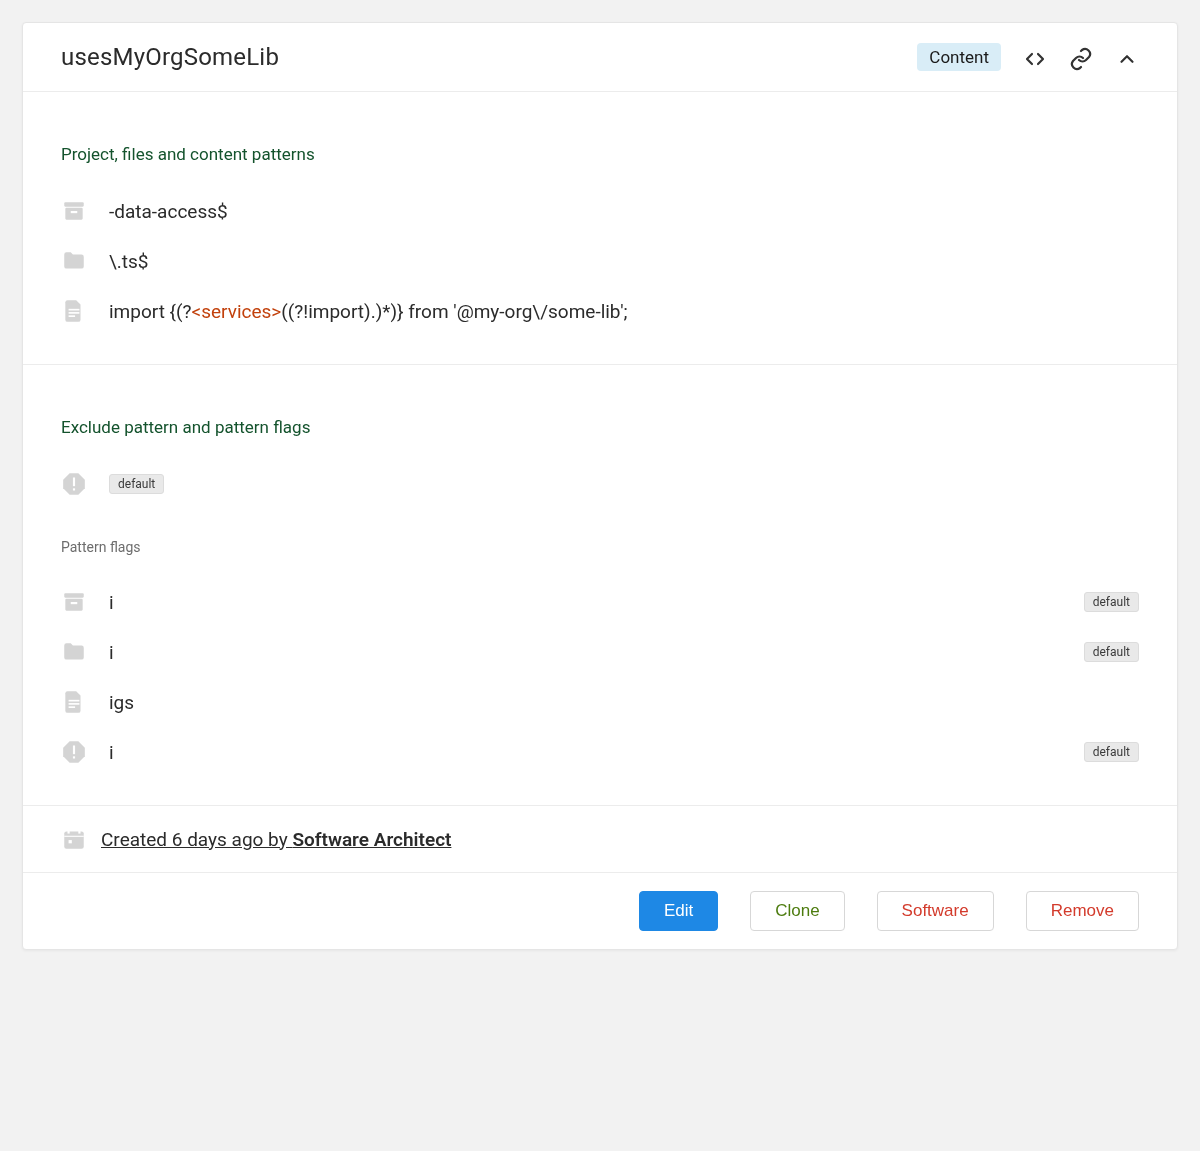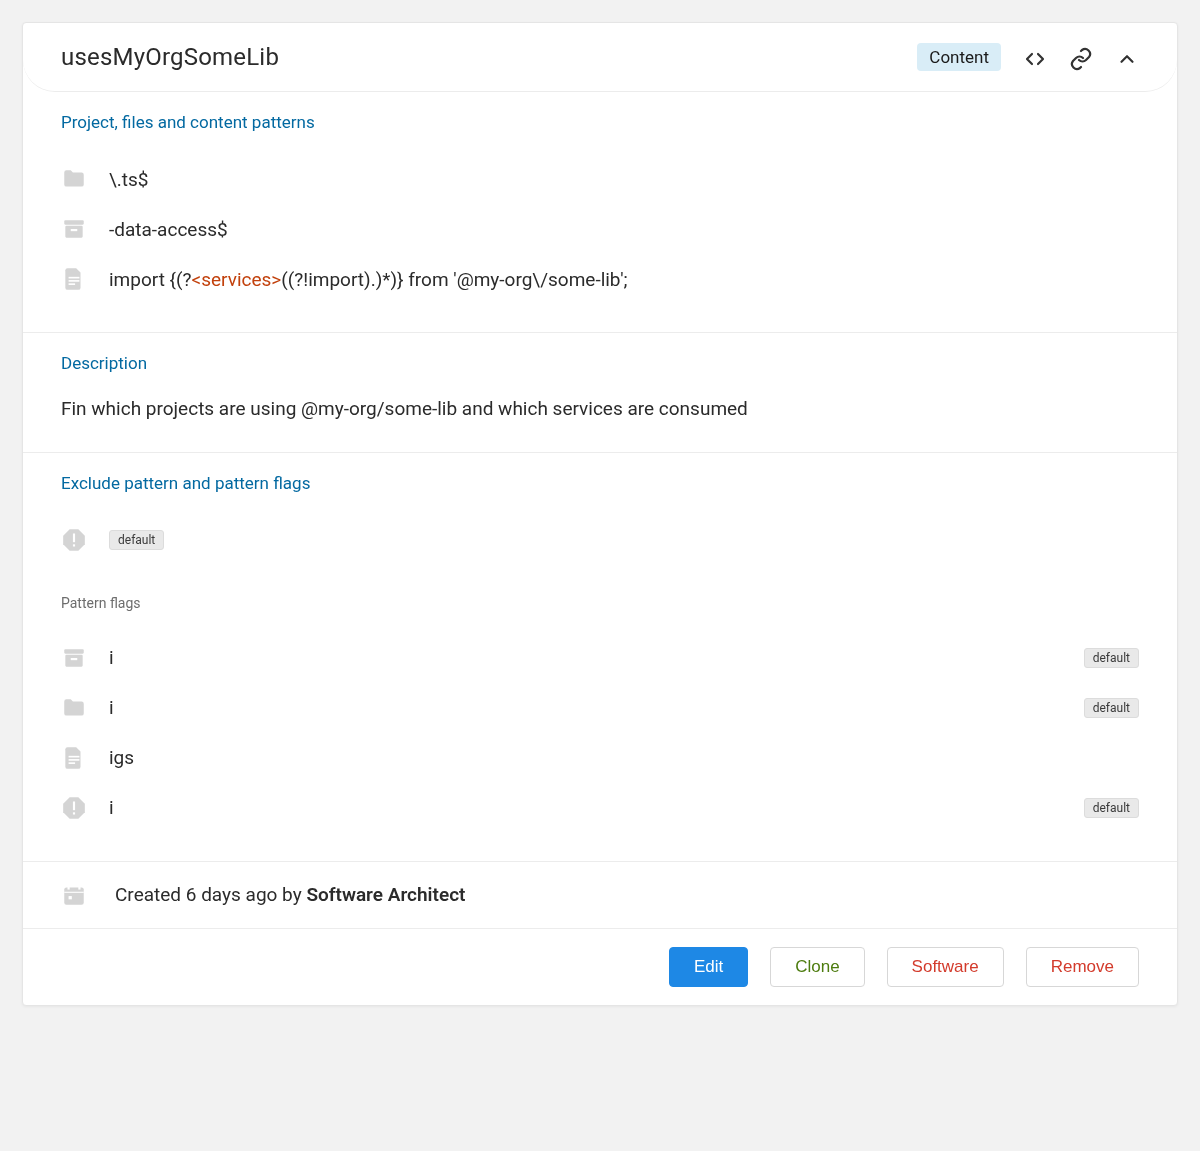--- a/index.html
+++ b/index.html
@@ -16,21 +16,20 @@
     border: 1px solid #e5e5e5;
     box-shadow: 0 1px 3px rgba(0,0,0,0.05);
     overflow: hidden;
   }
   .header {
     display: flex;
     align-items: center;
     justify-content: space-between;
     padding: 20px 38px;
     border-bottom: 1px solid #ececec;
-    border-radius: 32px;
   }
   .title {
     font-size: 24px;
     font-weight: 400;
     letter-spacing: 0.2px;
   }
   .header-actions {
     display: flex;
     align-items: flex-end;
     gap: 22px;
@@ -51,23 +50,24 @@
     color: #333;
     cursor: pointer;
   }
   .section {
     padding: 20px 38px 28px 38px;
     border-bottom: 1px solid #ececec;
   }
   .section:last-of-type { border-bottom: none; }
   .section-label {
     font-size: 17px;
-    color: #0369a1;
+    color: #14532d;
     margin-bottom: 22px;
     font-weight: 400;
+    margin-top: 32px;
   }
   .section-sublabel {
     font-size: 14px;
     color: #6d6d6d;
     margin: 30px 0 22px 0;
   }
   .row {
     display: flex;
     align-items: center;
     gap: 22px;
@@ -95,31 +95,32 @@
     color: #3a3a3a;
   }
   .desc-text {
     font-size: 19px;
     color: #2b2b2b;
     line-height: 1.5;
   }
   .meta-row {
     display: flex;
     align-items: center;
-    gap: 28px;
+    gap: 14px;
     padding: 20px 38px;
     font-size: 19px;
     border-bottom: 1px solid #ececec;
+    text-decoration: underline;
   }
   .meta-author { font-weight: 600; }
   .footer {
     display: flex;
     justify-content: flex-end;
     align-items: center;
-    gap: 22px;
+    gap: 32px;
     padding: 18px 38px;
   }
   .btn {
     font-size: 17px;
     padding: 9px 24px;
     border-radius: 4px;
     cursor: pointer;
     background: #fff;
     border: 1px solid #d7d7d7;
   }
@@ -159,54 +160,50 @@
       </span>
     </div>
   </div>
 
   <div class="section">
     <div class="section-label">Project, files and content patterns</div>
 
     <div class="row">
       <span class="row-icon">
         <svg viewBox="0 0 24 24" width="26" height="26" fill="currentColor">
-            <path d="M3 6a2 2 0 0 1 2-2h4l2 2h8a2 2 0 0 1 2 2v9a2 2 0 0 1-2 2H5a2 2 0 0 1-2-2V6z"></path>
-          </svg>
-      </span>
-      <span class="row-text">\.ts$</span>
-    </div>
-
-    <div class="row">
-      <span class="row-icon">
-        <svg viewBox="0 0 24 24" width="26" height="26" fill="currentColor">
             <rect x="3" y="4" width="18" height="4" rx="1"></rect>
             <rect x="4" y="9" width="16" height="11" rx="1"></rect>
             <rect x="9" y="12" width="6" height="2" fill="#fff"></rect>
           </svg>
       </span>
       <span class="row-text">-data-access$</span>
+    </div>
+
+    <div class="row">
+      <span class="row-icon">
+        <svg viewBox="0 0 24 24" width="26" height="26" fill="currentColor">
+            <path d="M3 6a2 2 0 0 1 2-2h4l2 2h8a2 2 0 0 1 2 2v9a2 2 0 0 1-2 2H5a2 2 0 0 1-2-2V6z"></path>
+          </svg>
+      </span>
+      <span class="row-text">\.ts$</span>
     </div>
 
     <div class="row">
       <span class="row-icon">
         <svg viewBox="0 0 24 24" width="26" height="26" fill="currentColor">
             <path d="M6 2h8l4 4v14a2 2 0 0 1-2 2H6a2 2 0 0 1-2-2V4a2 2 0 0 1 2-2z"></path>
             <rect x="7" y="10" width="10" height="1.5" fill="#fff"></rect>
             <rect x="7" y="13" width="10" height="1.5" fill="#fff"></rect>
             <rect x="7" y="16" width="6" height="1.5" fill="#fff"></rect>
           </svg>
       </span>
       <span class="row-text"><span>import {(?</span><span class="highlight">&lt;services&gt;</span><span>((?!import).)*)} from '@my-org\/some-lib';</span></span>
     </div>
   </div>
 
-  <div class="section">
-    <div class="section-label">Description</div>
-    <div class="desc-text">Fin which projects are using @my-org/some-lib and which services are consumed</div>
-  </div>
 
   <div class="section">
     <div class="section-label">Exclude pattern and pattern flags</div>
 
     <div class="row">
       <span class="row-icon">
         <svg viewBox="0 0 24 24" width="26" height="26" fill="currentColor">
             <path d="M8 2h8l6 6v8l-6 6H8l-6-6V8l6-6z"></path>
             <rect x="11" y="6" width="2" height="8" fill="#fff"></rect>
             <rect x="11" y="16" width="2" height="2" fill="#fff"></rect>

